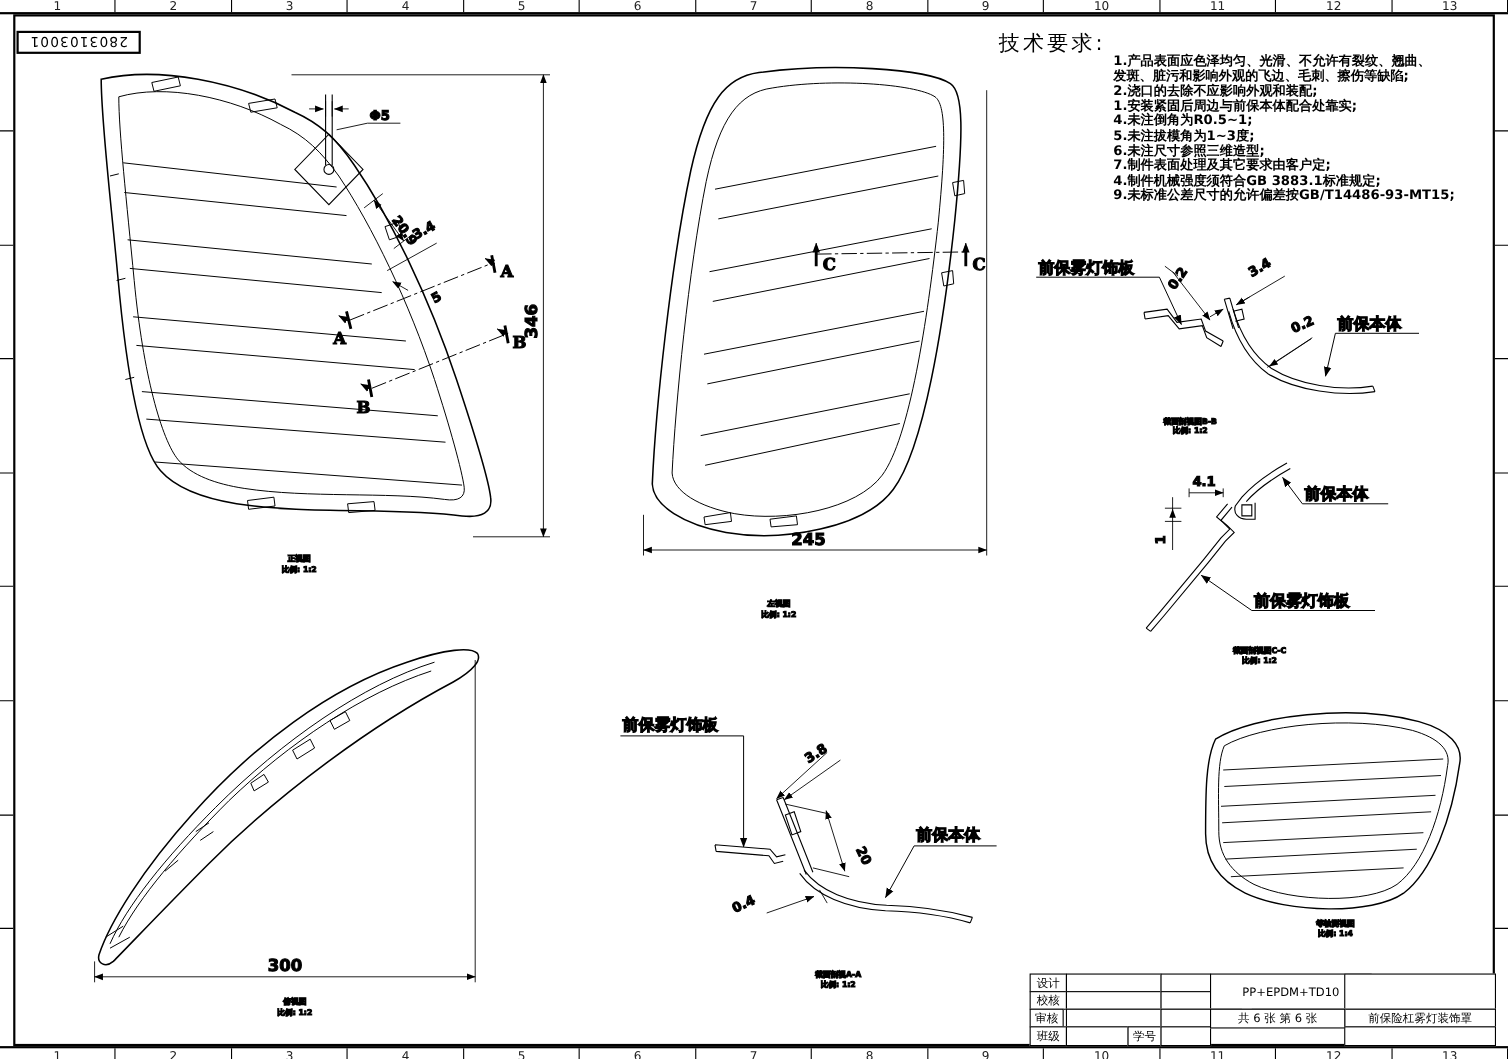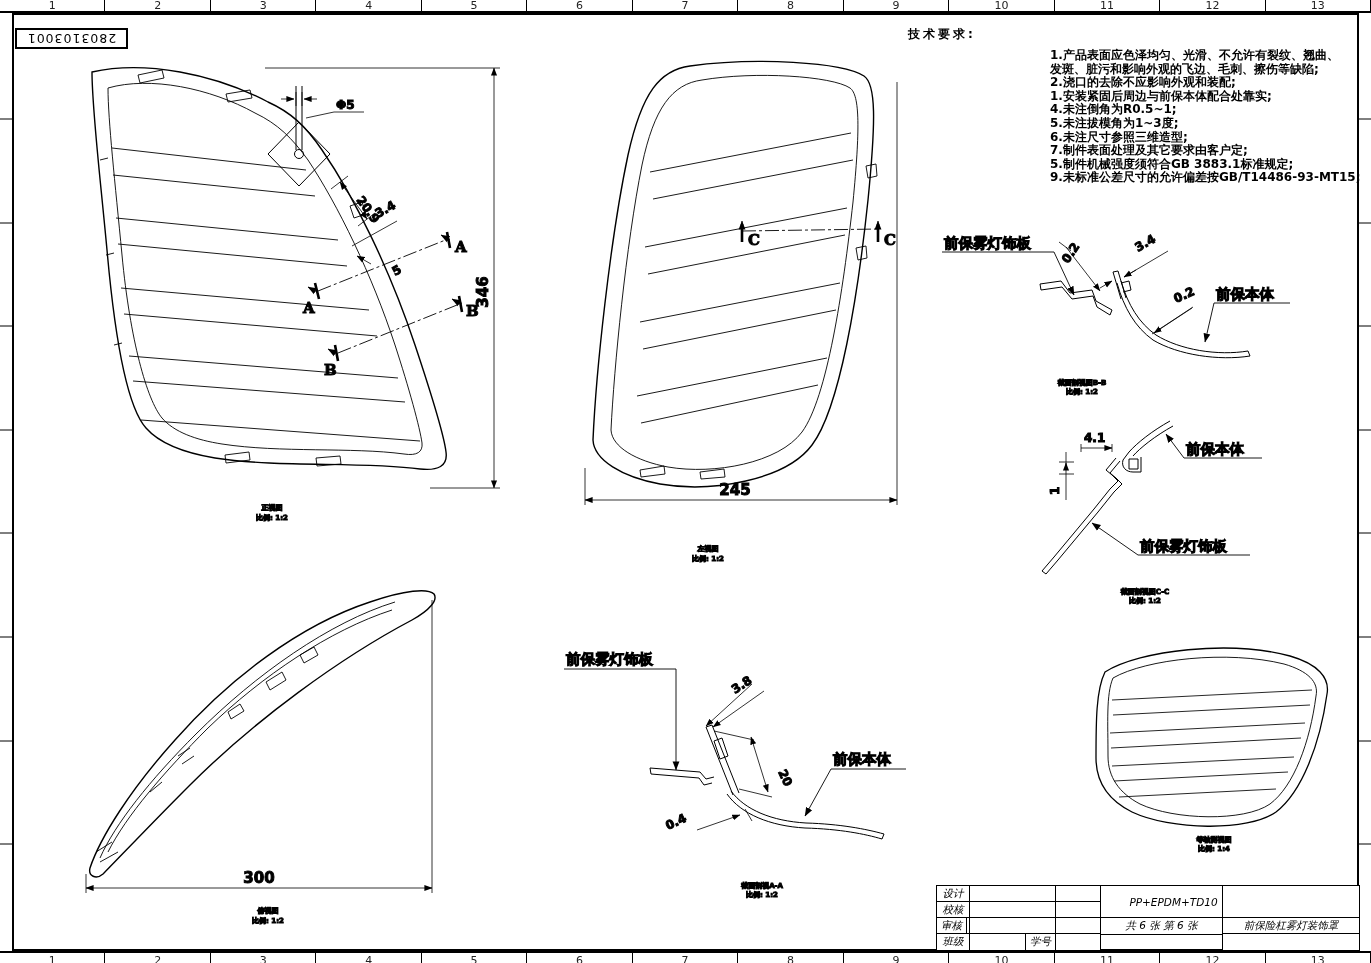--- a/index.html
+++ b/index.html
@@ -12,24 +12,24 @@
   .ruler .cell{flex:1;box-sizing:border-box;border-right:1px solid #000;border-left:none;
                font-size:11px;color:#222;text-align:center;overflow:hidden;}
   .ruler.top .cell{line-height:11px;}
   .ruler.bottom .cell{line-height:15px;}
   .frame{position:absolute;left:12px;top:13px;width:1347px;height:938px;
          border:2px solid #000;box-sizing:border-box;}
   .docnum{position:absolute;left:15px;top:28px;width:113px;height:21px;border:2px solid #000;
           box-sizing:border-box;display:flex;align-items:center;justify-content:center;
           font-size:12.5px;letter-spacing:1px;transform:rotate(180deg);}
   
-  .tech-title{position:absolute;left:908px;top:26px;font-size:12px;font-weight:bold;letter-spacing:3px;}
-  .tech-lines{position:absolute;left:1012px;top:49px;font-size:12px;font-weight:bold;line-height:13.6px;white-space:nowrap;margin-left:38px;}
+  .tech-title{position:absolute;left:908px;top:26px;font-size:19px;font-weight:normal;letter-spacing:3px;}
+  .tech-lines{position:absolute;left:1012px;top:49px;font-size:12px;font-weight:bold;line-height:13.6px;white-space:nowrap;}
   
-  .tblock{position:absolute;left:936px;top:885px;width:424px;height:66px;font-style:italic;}
+  .tblock{position:absolute;left:936px;top:885px;width:424px;height:66px;}
   .tblock .cell{position:absolute;box-sizing:border-box;border:1px solid #000;
                 display:flex;align-items:center;justify-content:center;
                 font-size:10.5px;white-space:nowrap;overflow:hidden;background:#fff;}
   svg{position:absolute;left:0;top:0;}
   svg text{fill:#000;font-family:"DejaVu Sans",sans-serif;}
   .dim{font-size:12px;font-weight:bold;}
   .dimbig{font-size:15px;font-weight:bold;}
   .seclet{font-size:15px;font-weight:bold;font-family:"DejaVu Serif",serif;}
   .callout{font-size:14.5px;font-weight:bold;}
   .cap{font-size:7px;font-weight:bold;}
@@ -77,21 +77,21 @@
   <div class="tech-title">技术要求:</div>
   <div class="tech-lines">
     <div>1.产品表面应色泽均匀、光滑、不允许有裂纹、翘曲、</div>
     <div>发斑、脏污和影响外观的飞边、毛刺、擦伤等缺陷;</div>
     <div>2.浇口的去除不应影响外观和装配;</div>
     <div>1.安装紧固后周边与前保本体配合处靠实;</div>
     <div>4.未注倒角为R0.5~1;</div>
     <div>5.未注拔模角为1~3度;</div>
     <div>6.未注尺寸参照三维造型;</div>
     <div>7.制件表面处理及其它要求由客户定;</div>
-    <div>5.制件机械强度须符合GB 3883.1标准规定;</div>
+    <div>4.制件机械强度须符合GB 3883.1标准规定;</div>
     <div>9.未标准公差尺寸的允许偏差按GB/T14486-93-MT15;</div>
   </div>
 
   <svg width="1371" height="963" viewBox="0 0 1371 963">
     <defs>
       <marker id="ma" viewBox="0 0 10 10" refX="9.5" refY="5" markerWidth="10" markerHeight="10" orient="auto-start-reverse">
         <path d="M0,1.2 L10,5 L0,8.8 Z" fill="#000"></path>
       </marker>
     </defs>
 

